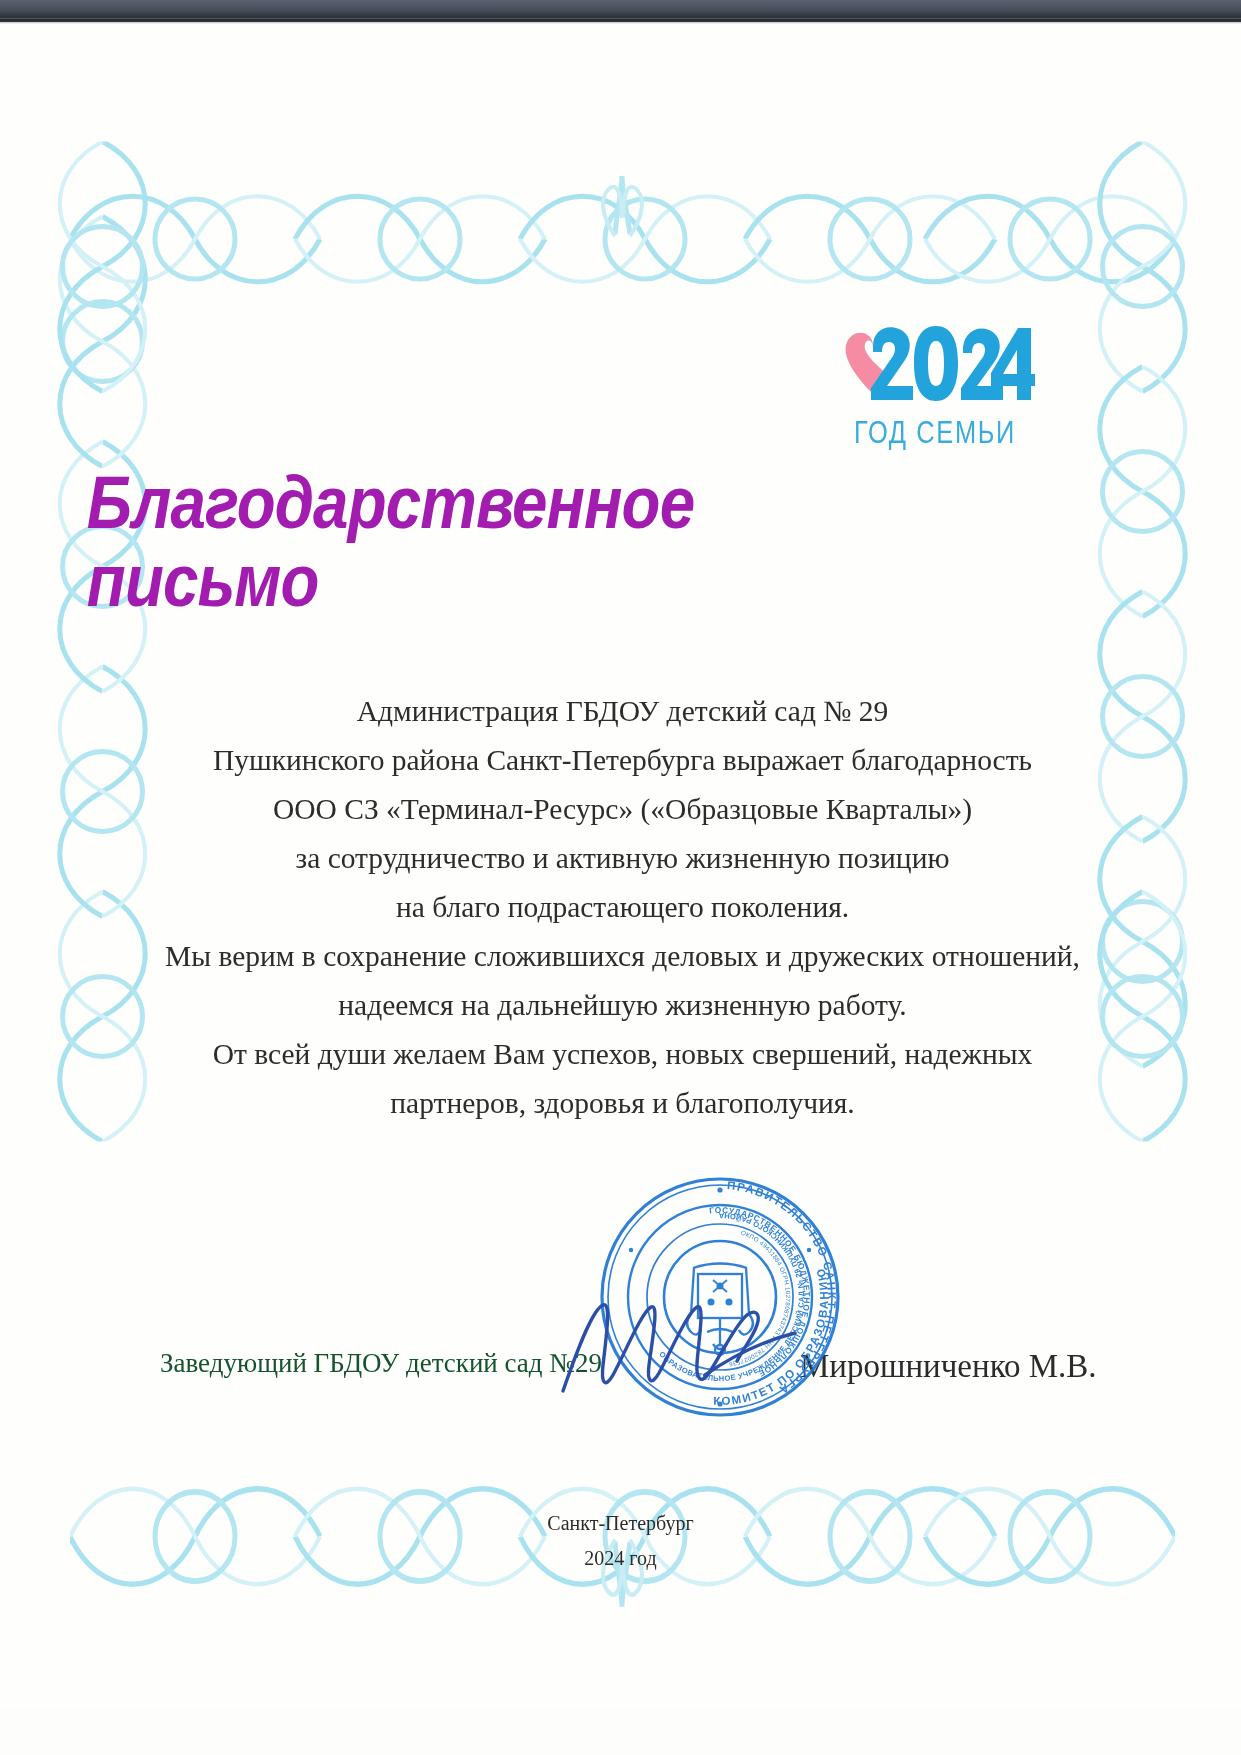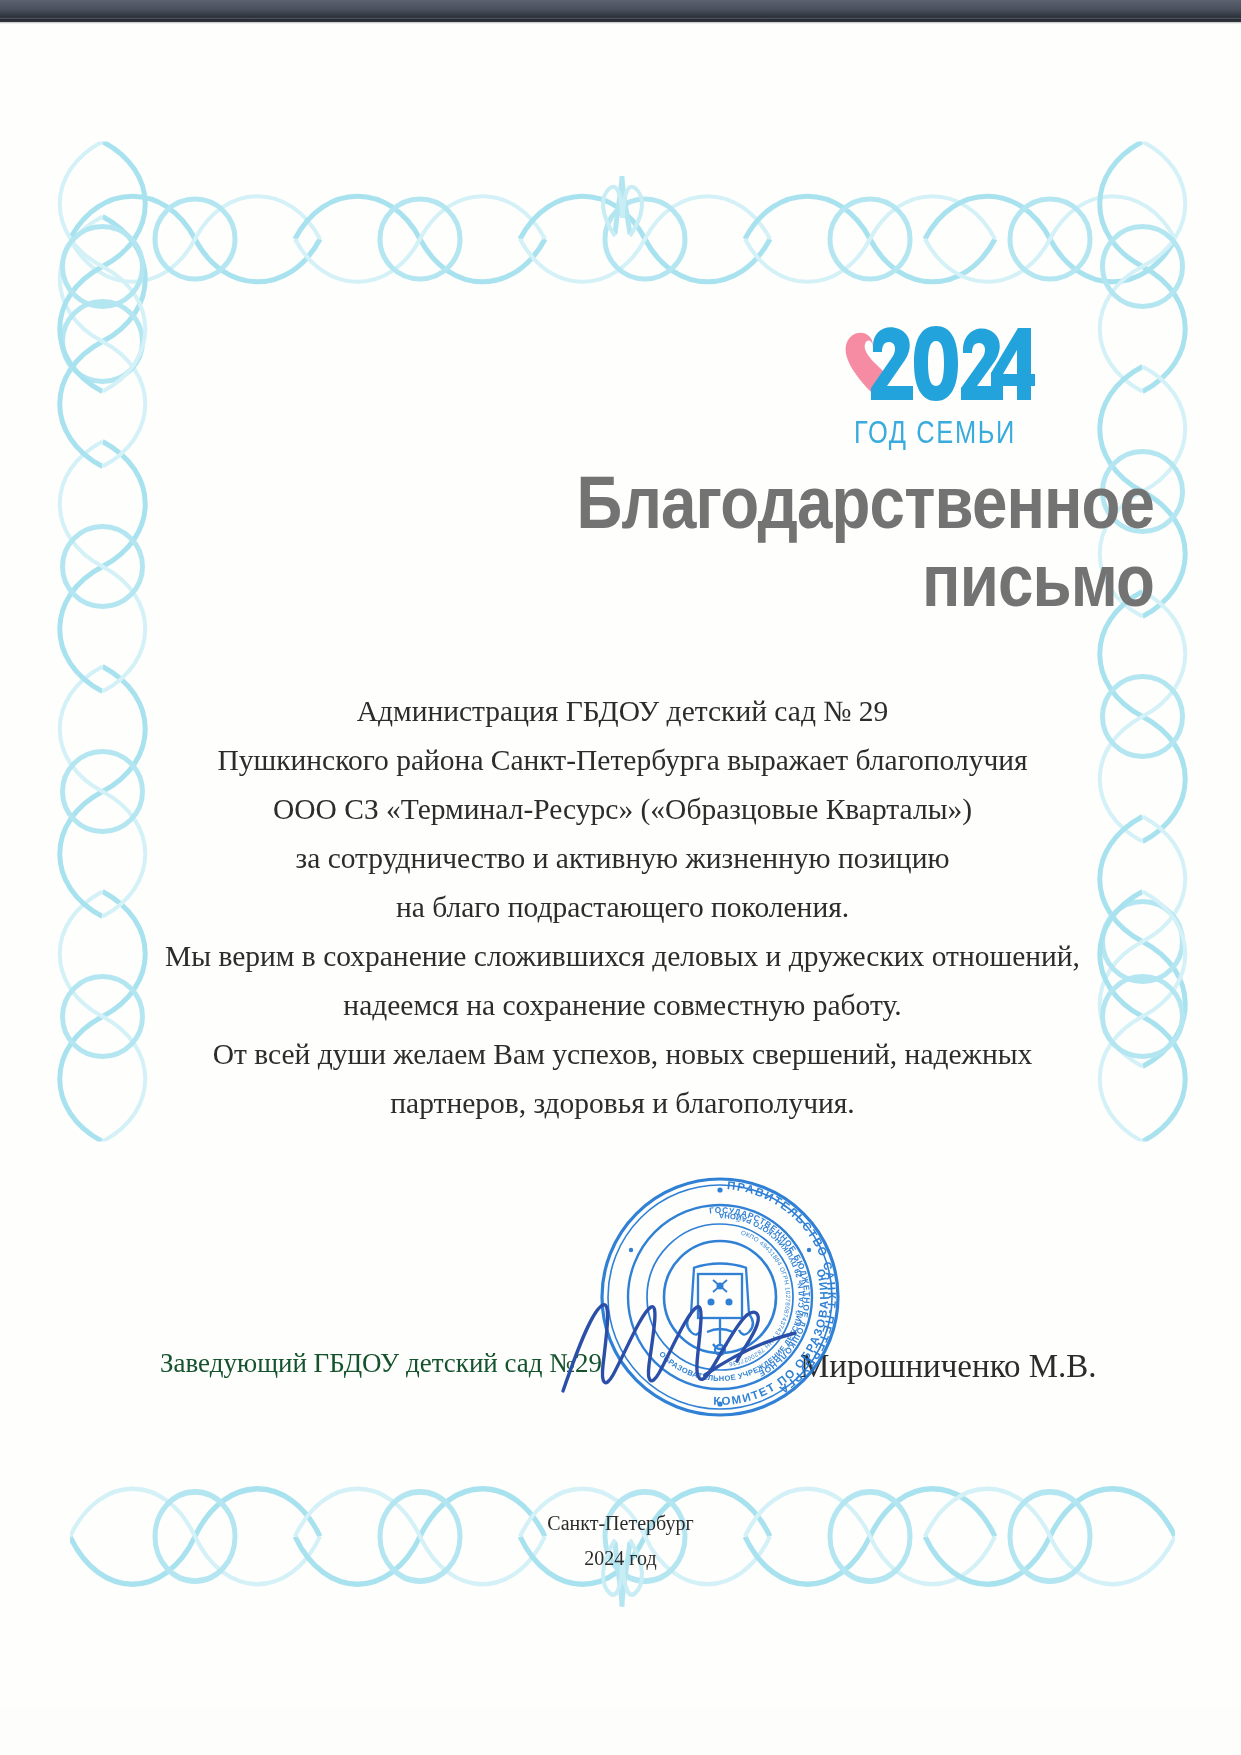--- a/index.html
+++ b/index.html
@@ -84,27 +84,28 @@
     transform-origin: center top;
     white-space: nowrap;
   }
 
   
   .title {
     position: absolute;
     left: 0;
     top: 440px;
     width: 1241px;
-    text-align: right;
-    color: #737373;
+    text-align: left;
+    color: #a21caf;
     font-family: "Liberation Sans", sans-serif;
     font-weight: bold;
     font-size: 74px;
     line-height: 78px;
     letter-spacing: -1px;
+    font-style: italic;
   }
   .title span {
     display: block;
     transform: scaleX(0.86);
   }
 
   
   .body-text {
     position: absolute;
     left: 130px;
@@ -261,26 +262,26 @@
       <div class="logo-sub">ГОД СЕМЬИ</div>
     </div>
 
     <div class="title">
       <span>Благодарственное</span>
       <span>письмо</span>
     </div>
 
     <div class="body-text">
       <p>Администрация ГБДОУ детский сад № 29</p>
-      <p>Пушкинского района Санкт-Петербурга выражает благополучия</p>
+      <p>Пушкинского района Санкт-Петербурга выражает благодарность</p>
       <p>ООО СЗ «Терминал-Ресурс» («Образцовые Кварталы»)</p>
       <p>за сотрудничество и активную жизненную позицию</p>
       <p>на благо подрастающего поколения.</p>
       <p>Мы верим в сохранение сложившихся деловых и дружеских отношений,</p>
-      <p>надеемся на сохранение совместную работу.</p>
+      <p>надеемся на дальнейшую жизненную работу.</p>
       <p>От всей души желаем Вам успехов, новых свершений, надежных</p>
       <p>партнеров, здоровья и благополучия.</p>
     </div>
 
     <svg class="seal" viewBox="0 0 250 250">
       <defs>
         <path id="ring1" d="M125,125 m-108,0 a108,108 0 1,1 216,0 a108,108 0 1,1 -216,0"></path>
         <path id="ring1b" d="M125,125 m-108,0 a108,108 0 1,0 216,0 a108,108 0 1,0 -216,0"></path>
         <path id="ring2" d="M125,125 m-84,0 a84,84 0 1,1 168,0 a84,84 0 1,1 -168,0"></path>
         <path id="ring2b" d="M125,125 m-84,0 a84,84 0 1,0 168,0 a84,84 0 1,0 -168,0"></path>

